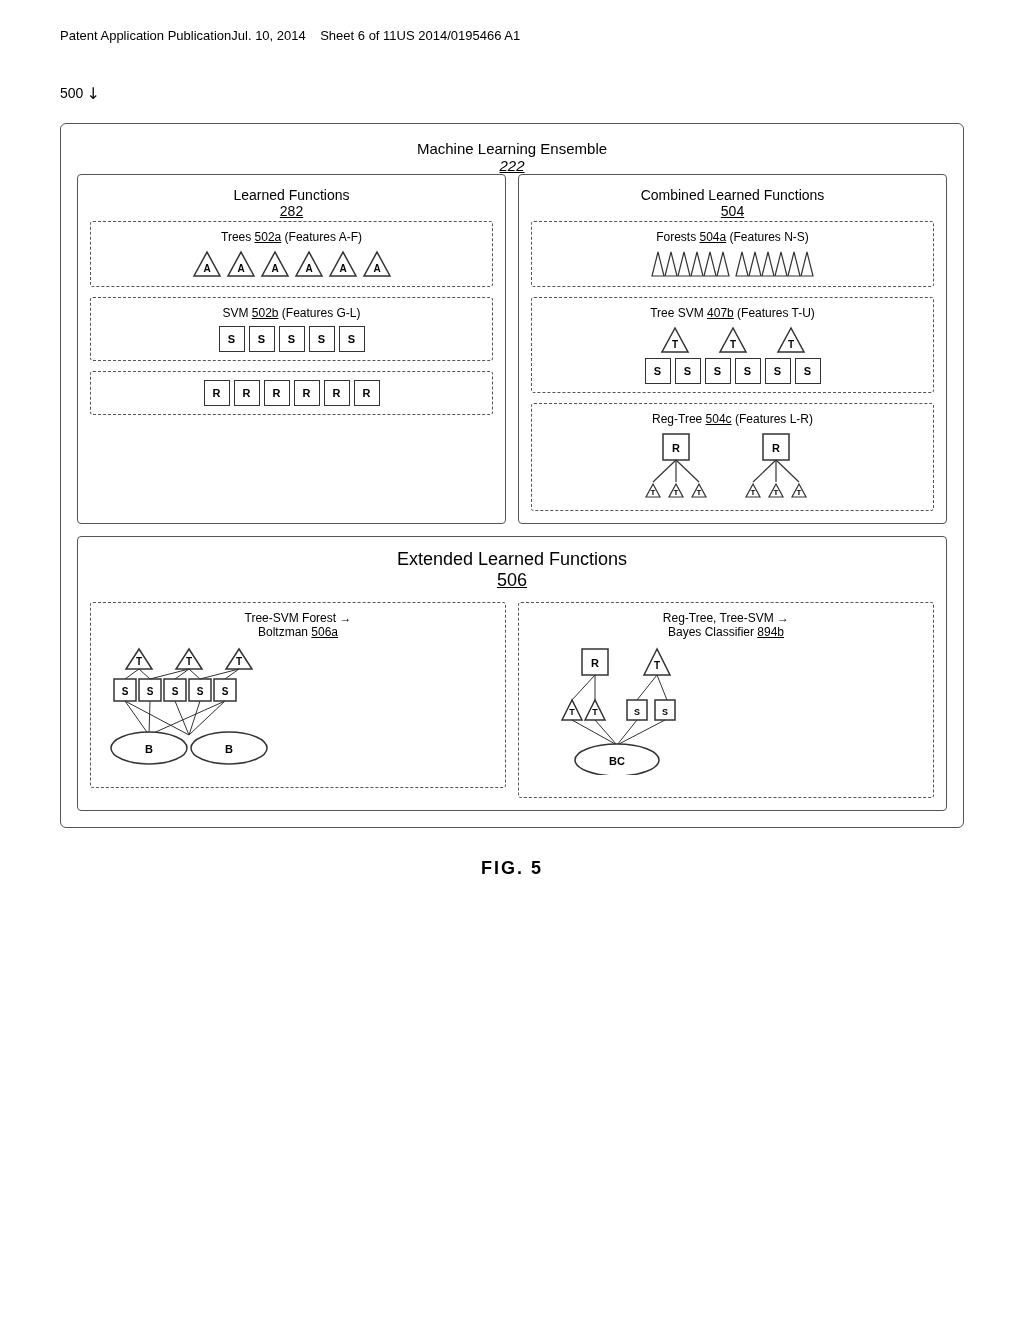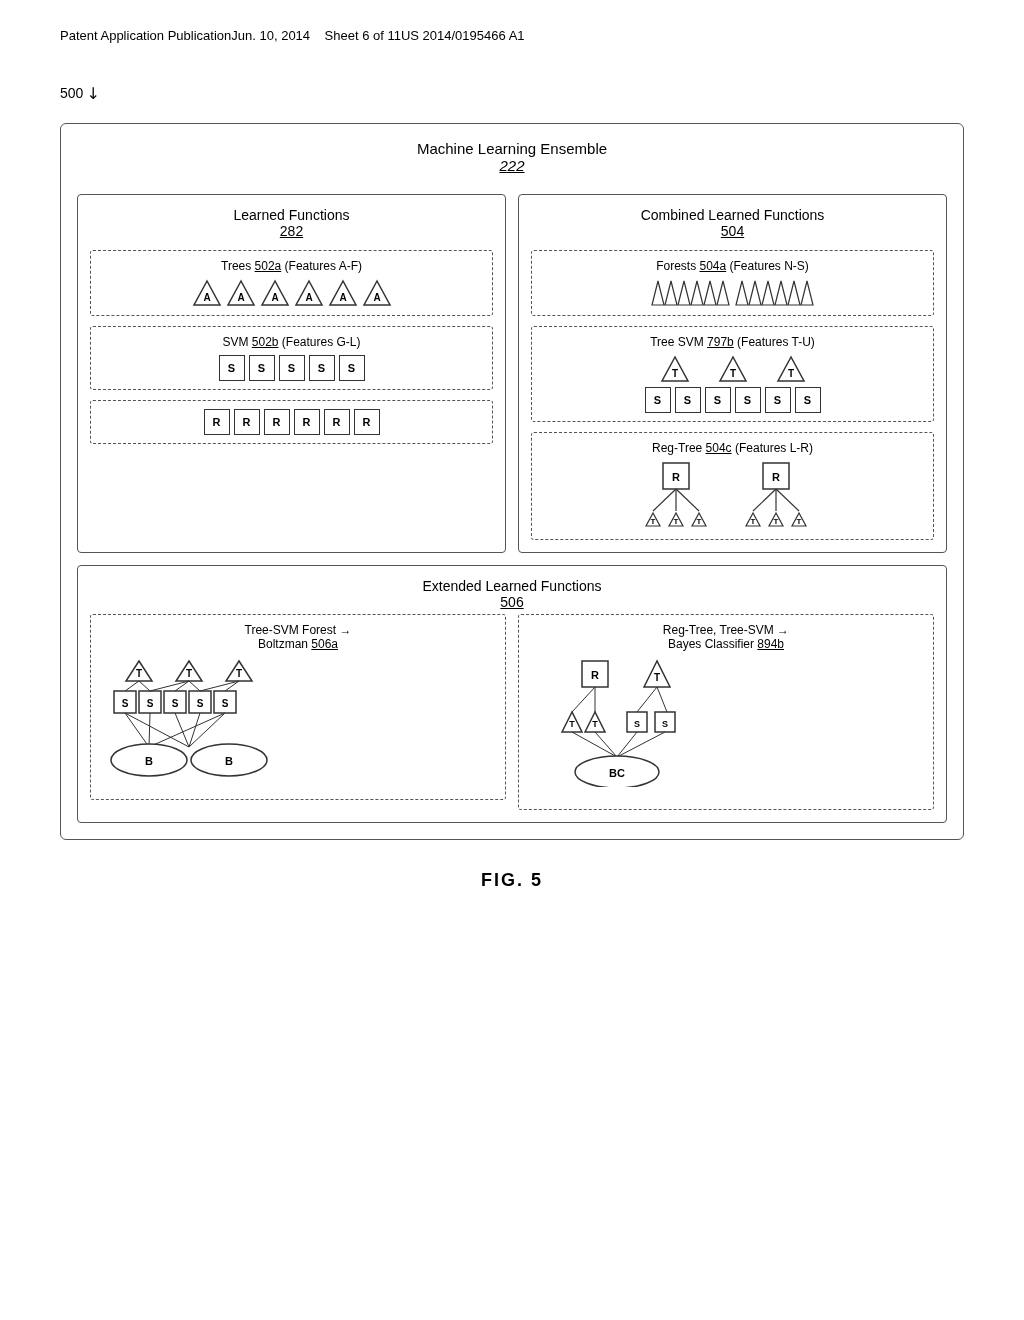--- a/index.html
+++ b/index.html
@@ -47,21 +47,21 @@
       border: 1.5px solid #555;
       border-radius: 6px;
       padding: 16px;
       width: 100%;
       margin-bottom: 30px;
     }
 
     .outer-box-title {
       text-align: center;
       font-size: 15px;
-      margin-bottom: 20px;
+      margin-bottom: 0;
     }
     .outer-box-title .underline {
       text-decoration: underline;
       font-style: italic;
     }
 
     
     .top-sections {
       display: flex;
       gap: 12px;
@@ -71,21 +71,21 @@
     .section-box {
       border: 1.5px solid #555;
       border-radius: 4px;
       padding: 12px;
       flex: 1;
     }
 
     .section-title {
       text-align: center;
       font-size: 14px;
-      margin-bottom: 11px;
+      margin-bottom: 2px;
     }
 
     
     .dashed-box {
       border: 1.5px dashed #555;
       border-radius: 3px;
       padding: 8px;
       margin-bottom: 10px;
     }
     .dashed-box:last-child { margin-bottom: 0; }
@@ -135,22 +135,22 @@
     
     .extended-box {
       border: 1.5px solid #555;
       border-radius: 4px;
       padding: 12px;
       width: 100%;
     }
 
     .extended-title {
       text-align: center;
-      font-size: 14px;
-      margin-bottom: 4px;
+      font-size: 18px;
+      margin-bottom: 11px;
     }
 
     .extended-inner {
       display: flex;
       gap: 12px;
     }
 
     
     .fig-caption {
       text-align: center;
@@ -161,21 +161,21 @@
     }
 
     .underline { text-decoration: underline; }
   </style>
 </head>
 <body>
 
 <div class="page-header">
   <span>Patent Application Publication</span>
   <span>
-    <span>Jun. 10, 2014</span>&nbsp;&nbsp;&nbsp;
+    <span>Jul. 10, 2014</span>&nbsp;&nbsp;&nbsp;
     <span>Sheet 6 of 11</span>
   </span>
   <span>US 2014/0195466 A1</span>
 </div>
 
 <div class="main-content">
 
   <div class="fig-number-container">
     <span class="fig-number-label">
       <span>500</span>
@@ -279,21 +279,21 @@
               <polygon points="33,2 27,26 39,26" fill="white" stroke="#333" stroke-width="1.2"></polygon>
               <polygon points="46,2 40,26 52,26" fill="white" stroke="#333" stroke-width="1.2"></polygon>
               <polygon points="59,2 53,26 65,26" fill="white" stroke="#333" stroke-width="1.2"></polygon>
               <polygon points="72,2 66,26 78,26" fill="white" stroke="#333" stroke-width="1.2"></polygon>
             </svg>
           </div>
         </div>
 
         <div class="dashed-box">
           <div class="dashed-box-title">
-            Tree SVM <span class="underline">797b</span> (Features T-U)
+            Tree SVM <span class="underline">407b</span> (Features T-U)
           </div>
 
           <div style="display:flex; flex-direction:column; align-items:center; gap:4px;">
             <div class="icon-row">
               <svg width="30" height="28">
                   <polygon points="15,2 2,26 28,26" fill="white" stroke="#333" stroke-width="1.5"></polygon>
                   <text x="15" y="22" text-anchor="middle" font-size="10" font-weight="bold">T</text>
                 </svg>
               <span style="width:20px;display:inline-block;"></span>
               <svg width="30" height="28">

